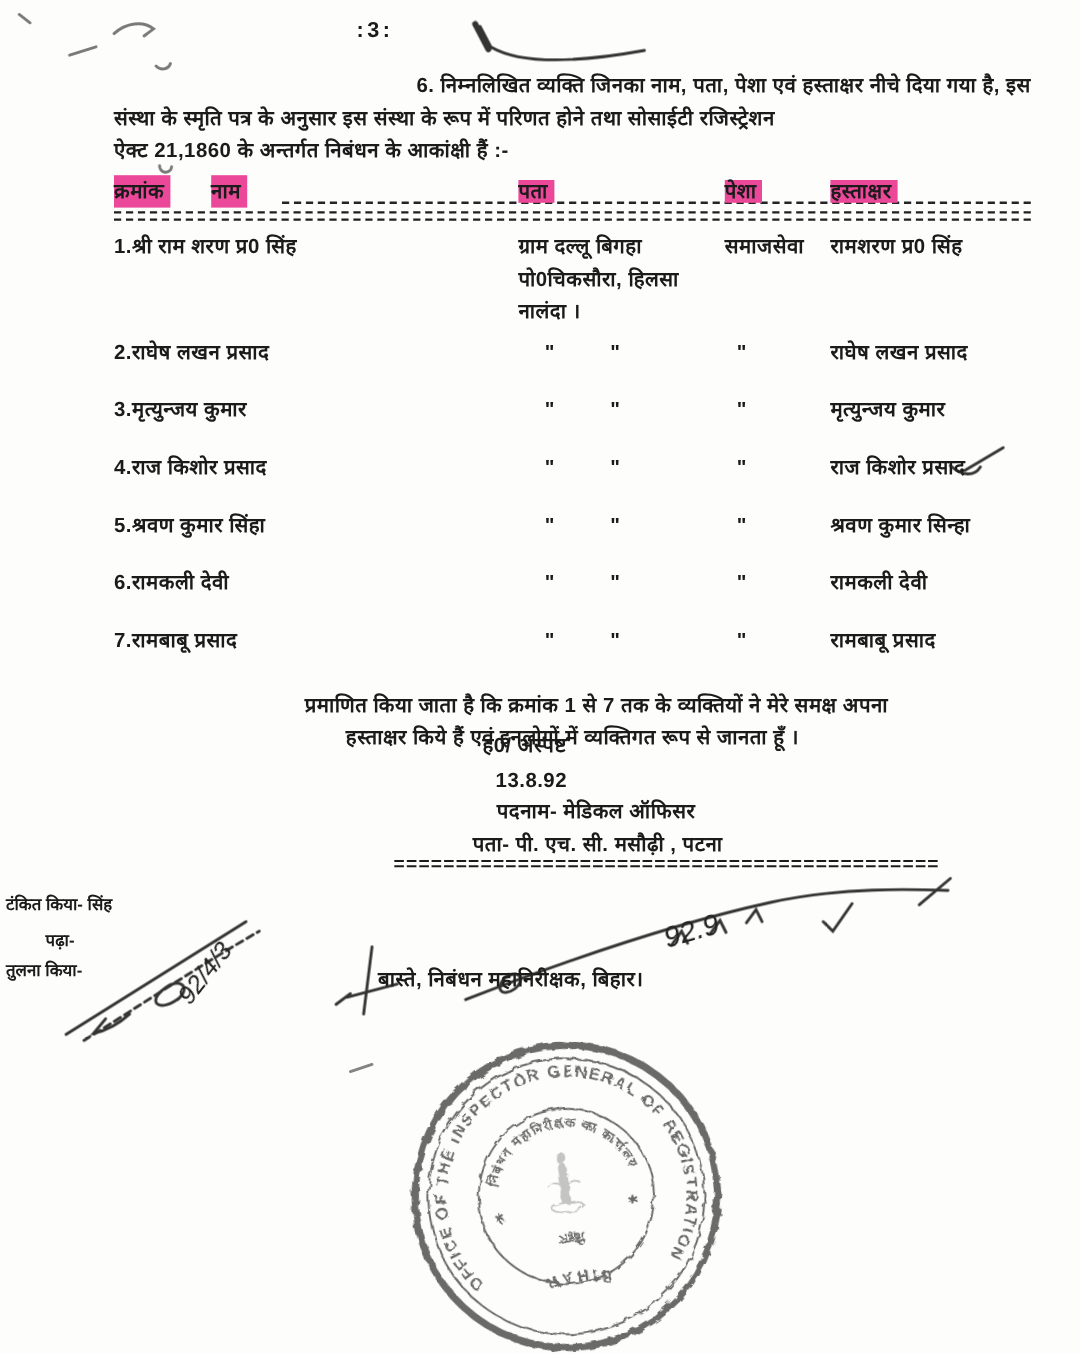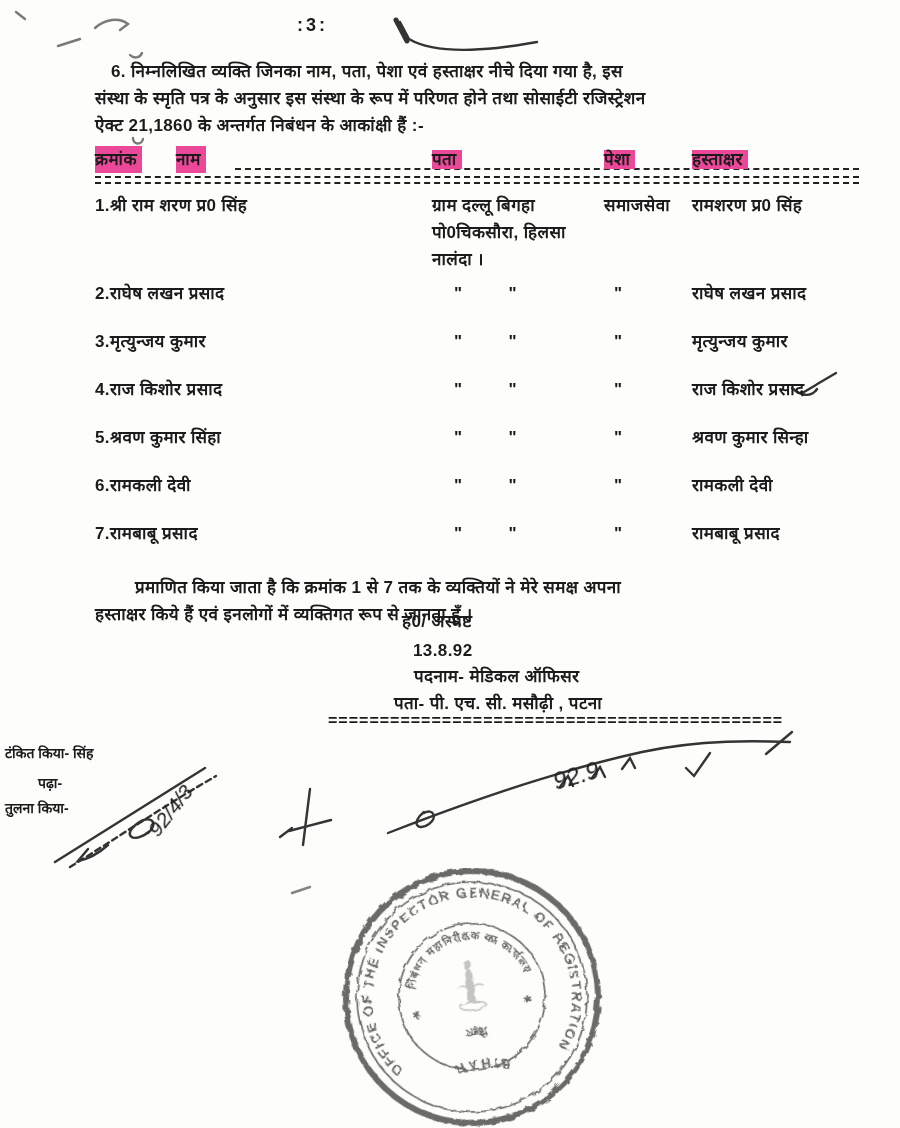--- a/index.html
+++ b/index.html
@@ -6,37 +6,37 @@
   .page{
     position:relative; width:900px; height:1128px; margin:0 auto;
     background:#fdfdfb; overflow:hidden;
     font-family:"Liberation Sans","DejaVu Sans",sans-serif;
     color:#1b1b1b;
   }
   .typed{ font-size:17px; line-height:27px; letter-spacing:.4px; font-weight:600; }
   .page-no{ position:absolute; left:297px; top:12px; font-size:18px; letter-spacing:3px; font-weight:700;}
   .doc{ position:absolute; left:95px; top:58px; width:764px; }
   .intro-line{ white-space:nowrap; }
-  .intro-line:first-child{ padding-left:16px; }
+  .intro-line:first-child{ padding-left:16px;text-align:right; }
 
   
   .thead{ display:grid; grid-template-columns:337px 172px 88px auto; margin-top:7px; position:relative; }
   .thead::after{ content:""; position:absolute; left:140px; right:0; bottom:3px; border-bottom:2px dashed #242424; z-index:0;}
   .thead .hcell{ position:relative; z-index:1; }
   .thead .hcell span{ background:#ec4899; padding:0 5px 0 0; }
   .h-sl-name{ display:flex; gap:34px; }
   .table-divider{ height:4px; border-top:2px dashed #1f1f1f; border-bottom:2px dashed #1f1f1f; margin:3px 0 8px 0; }
   .trow{ display:grid; grid-template-columns:337px 172px 88px auto; min-height:48px; align-items:start; }
   .trow.tall{ min-height:88px; }
   .addr-line{ white-space:nowrap; }
   .addr-cell.dittoed{ padding-left:22px; }
   .ditto + .ditto{ margin-left:46px; }
   .occ-ditto{ padding-left:10px; }
 
-  .certify{ margin-top:6px; }
+  .certify{ margin-top:6px;text-align:center; }
   .certify div:first-child{ padding-left:40px; }
 
   .abs{ position:absolute; white-space:nowrap; }
   .equals{ font-size:16px; letter-spacing:1px; font-weight:700; }
 
   .clerk{ font-size:14px; font-weight:600; }
   svg text{ font-family:"Liberation Sans","DejaVu Sans",sans-serif; }
   .overlay{ position:absolute; left:0; top:0; pointer-events:none; }
 </style>
 </head>
@@ -143,20 +143,21 @@
       <div>प्रमाणित किया जाता है कि क्रमांक 1 से 7 तक के व्यक्तियों ने मेरे समक्ष अपना</div>
       <div>हस्ताक्षर किये हैं एवं इनलोगों में व्यक्तिगत रूप से जानता हूँ ।</div>
     </div>
   </div>
 
   <div class="abs typed" style="left:402px; top:608px;">ह0/ अस्पष्ट</div>
   <div class="abs typed" style="left:413px; top:637px;">13.8.92</div>
   <div class="abs typed" style="left:386px; top:663px;margin-left:28px;">पदनाम- मेडिकल ऑफिसर</div>
   <div class="abs typed" style="left:394px; top:690px;">पता- पी. एच. सी. मसौढ़ी , पटना</div>
   <div class="abs equals" style="left:328px; top:712px;">============================================</div>
+  <div class="abs typed" style="left:315px; top:803px;">बास्ते, निबंधन महानिरीक्षक, बिहार।</div>
 
   <div class="abs clerk" style="left:5px;  top:743px;">टंकित किया- सिंह</div>
   <div class="abs clerk" style="left:38px; top:773px;">पढ़ा-</div>
   <div class="abs clerk" style="left:5px;  top:798px;">तुलना किया-</div>
 
   <svg class="overlay" width="900" height="1128" viewBox="0 0 900 1128">
     <g stroke="#222" fill="none" stroke-width="2.4" stroke-linecap="round" opacity="0.92">
 
       <g opacity="0.65">
         <path d="M95,28 c10,-9 24,-11 33,-4 l-8,6"></path>

